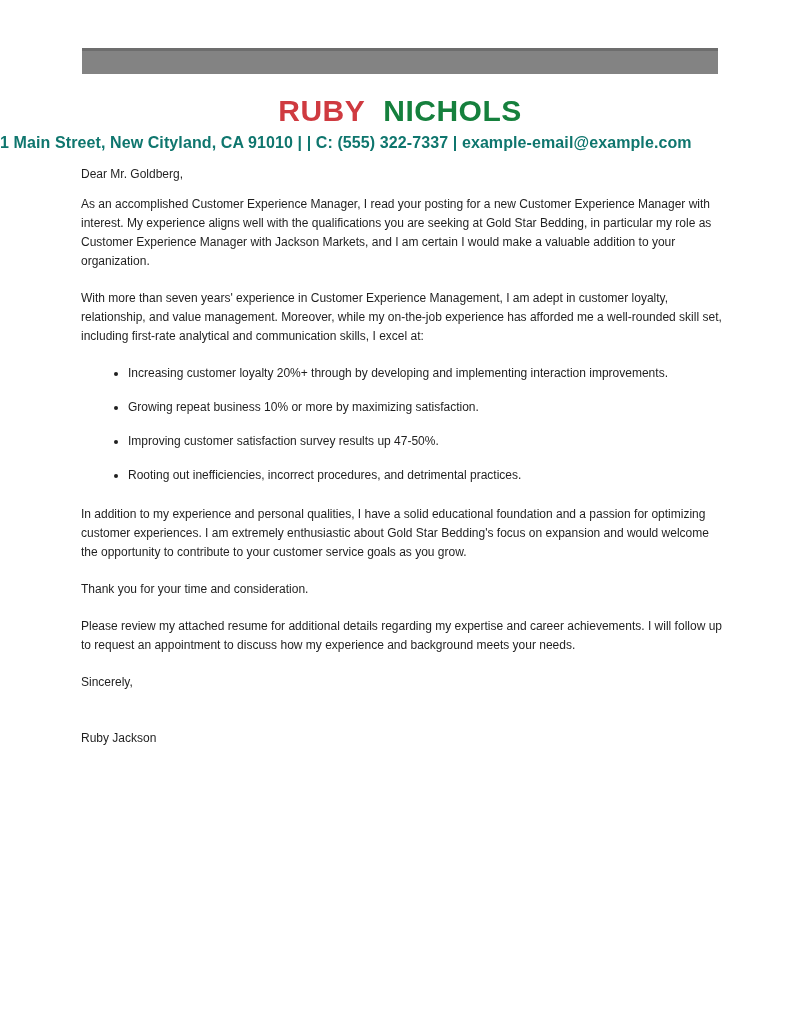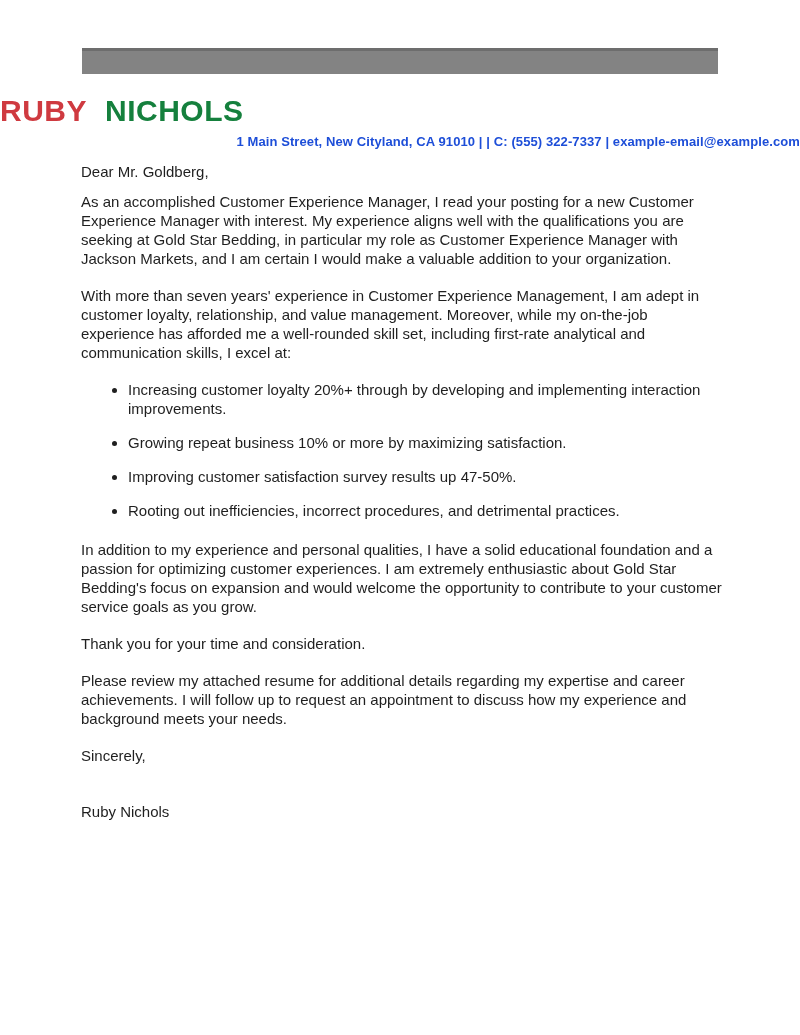--- a/index.html
+++ b/index.html
@@ -23,43 +23,43 @@
   .top-bar {
     width: 636px;
     height: 26px;
     margin: 48px auto 0 auto;
     background: #838383;
     border-top: 3px solid #6d6d6d;
     box-sizing: border-box;
   }
   h1.name {
     display: flex;
-    justify-content: flex-start;
+    justify-content: center;
     align-items: baseline;
     gap: 18px;
     margin: 20px 0 0 0;
     font-size: 30px;
     font-weight: bold;
     letter-spacing: 0.5px;
     line-height: 34px;
   }
   .name .first { color: #cf3a40; }
   .name .last  { color: #15803d; }
   .contact {
     margin-top: 6px;
-    text-align: right;
-    font-size: 13px;
+    text-align: left;
+    font-size: 16px;
     font-weight: 700;
-    color: #1d4ed8;
+    color: #0f766e;
     letter-spacing: 0.1px;
   }
   .letter {
     width: 642px;
     margin: 13px 0 0 81px;
-    font-size: 15px;
+    font-size: 12px;
     line-height: 19px;
   }
   .letter p {
     margin: 0 0 18px 0;
   }
   .letter p.salutation {
     margin-bottom: 11px;
   }
   .letter ul {
     list-style: disc outside;
@@ -107,16 +107,16 @@
     </ul>
 
     <p>In addition to my experience and personal qualities, I have a solid educational foundation and a passion for optimizing customer experiences. I am extremely enthusiastic about Gold Star Bedding's focus on expansion and would welcome the opportunity to contribute to your customer service goals as you grow.</p>
 
     <p>Thank you for your time and consideration.</p>
 
     <p>Please review my attached resume for additional details regarding my expertise and career achievements. I will follow up to request an appointment to discuss how my experience and background meets your needs.</p>
 
     <p class="signoff">Sincerely,</p>
 
-    <p class="signature">Ruby Nichols</p>
+    <p class="signature">Ruby Jackson</p>
   </div>
 
 </div>
 
 </body></html>

